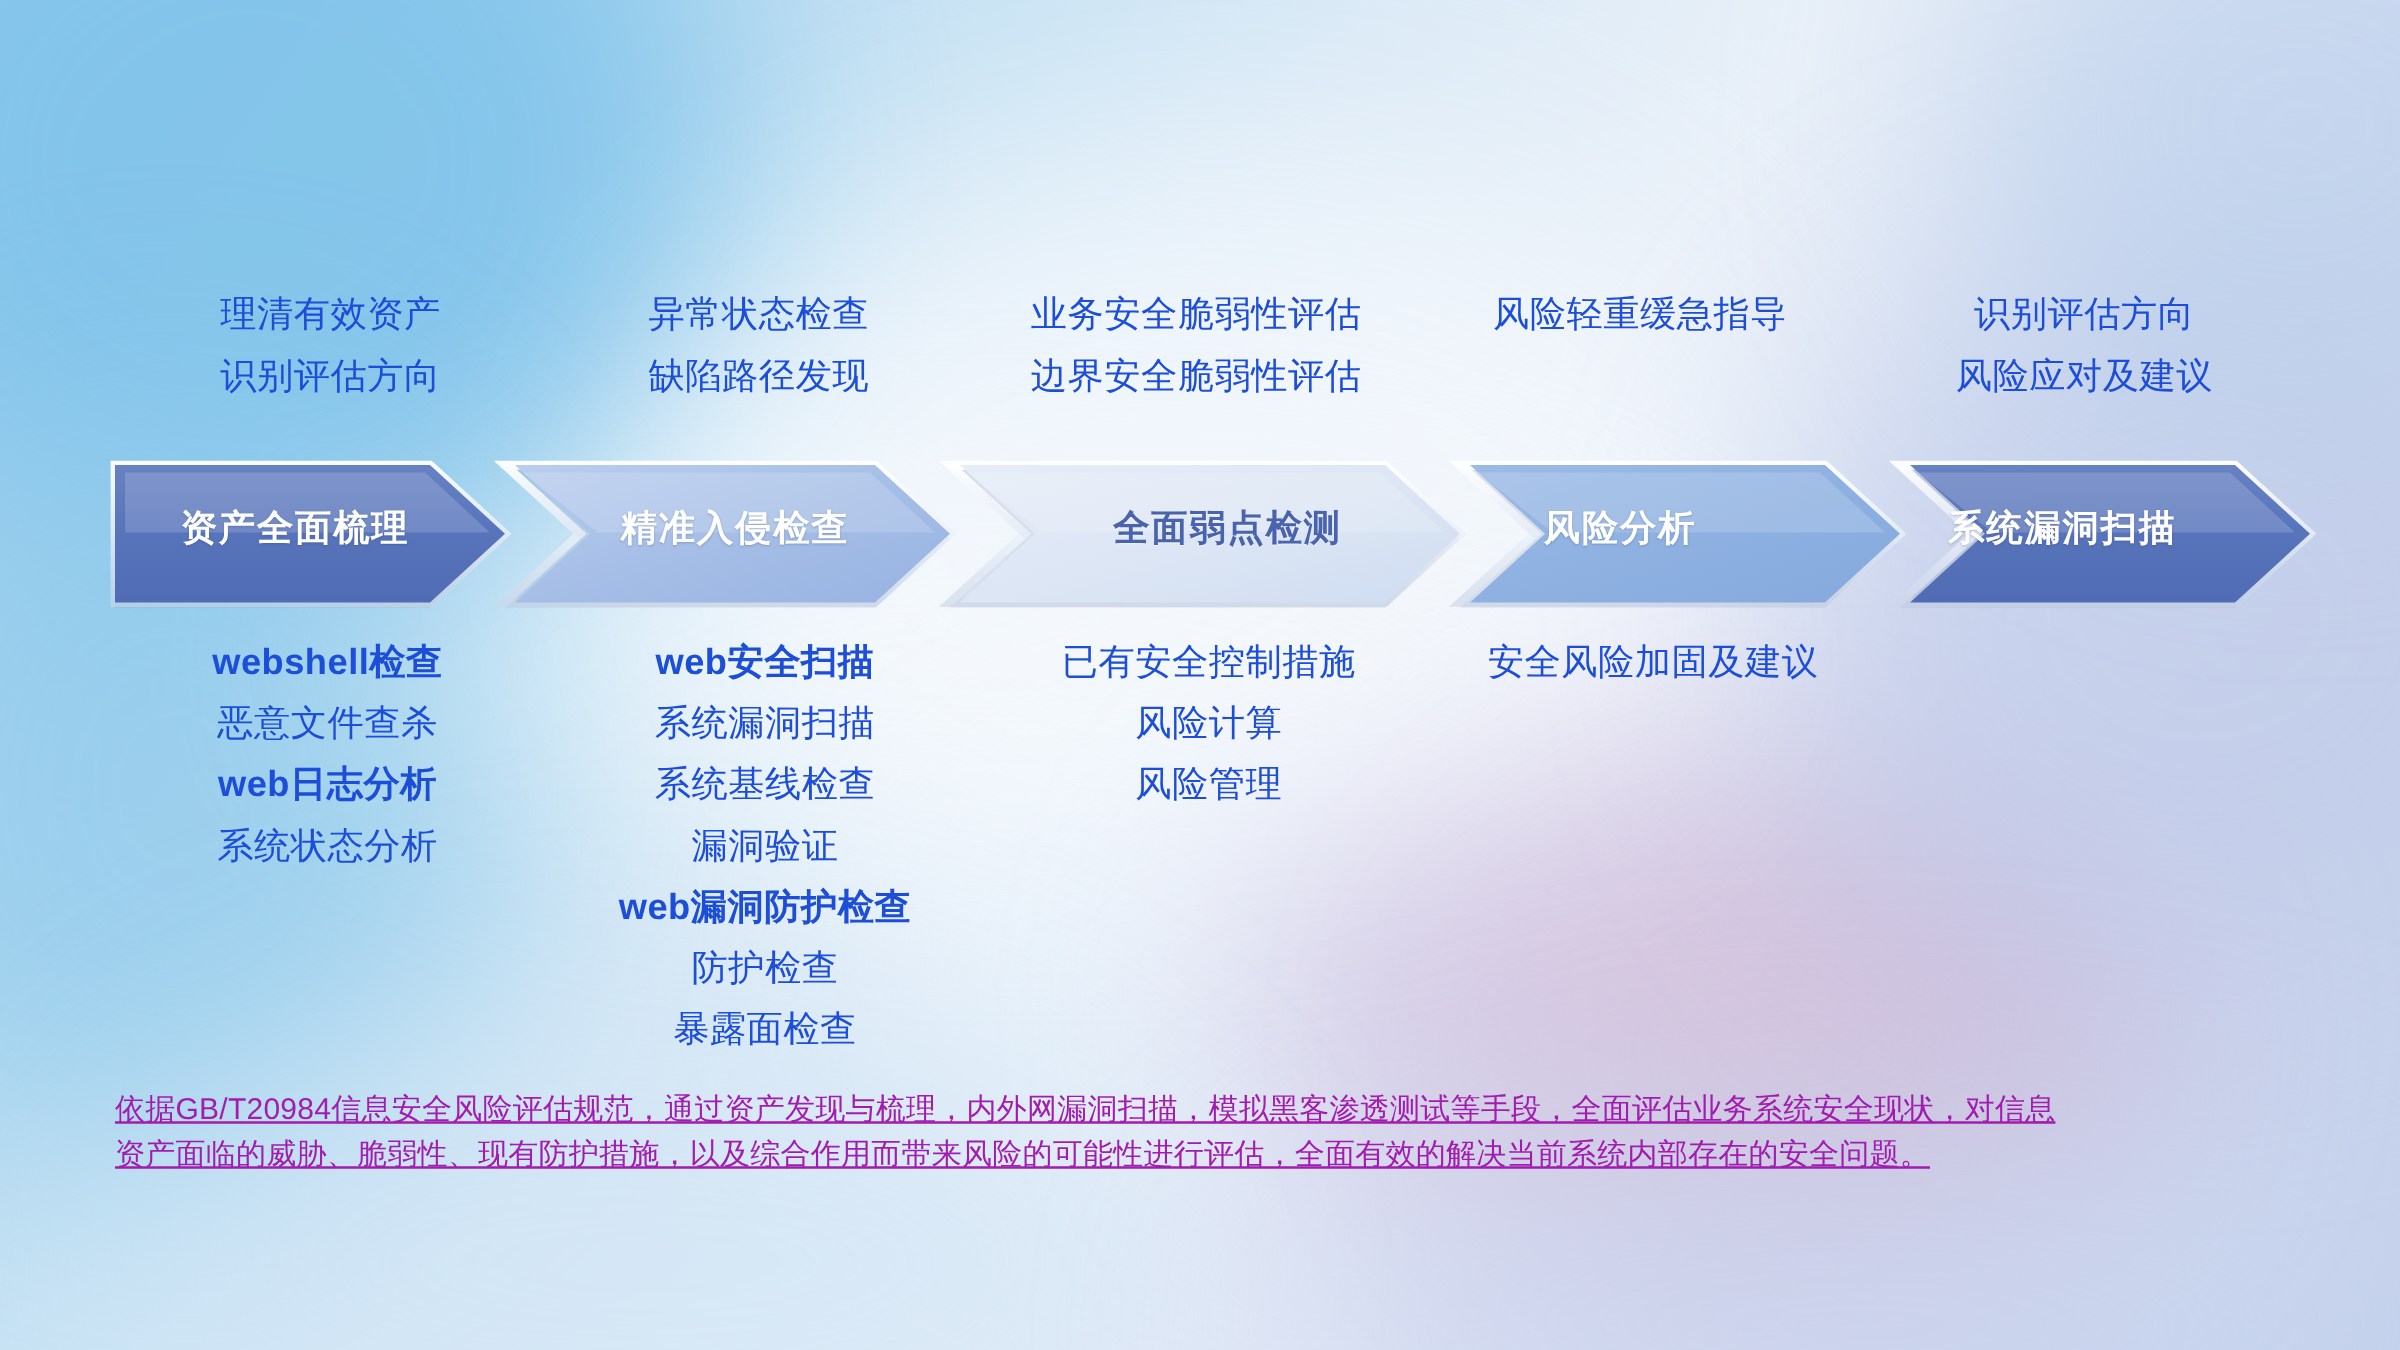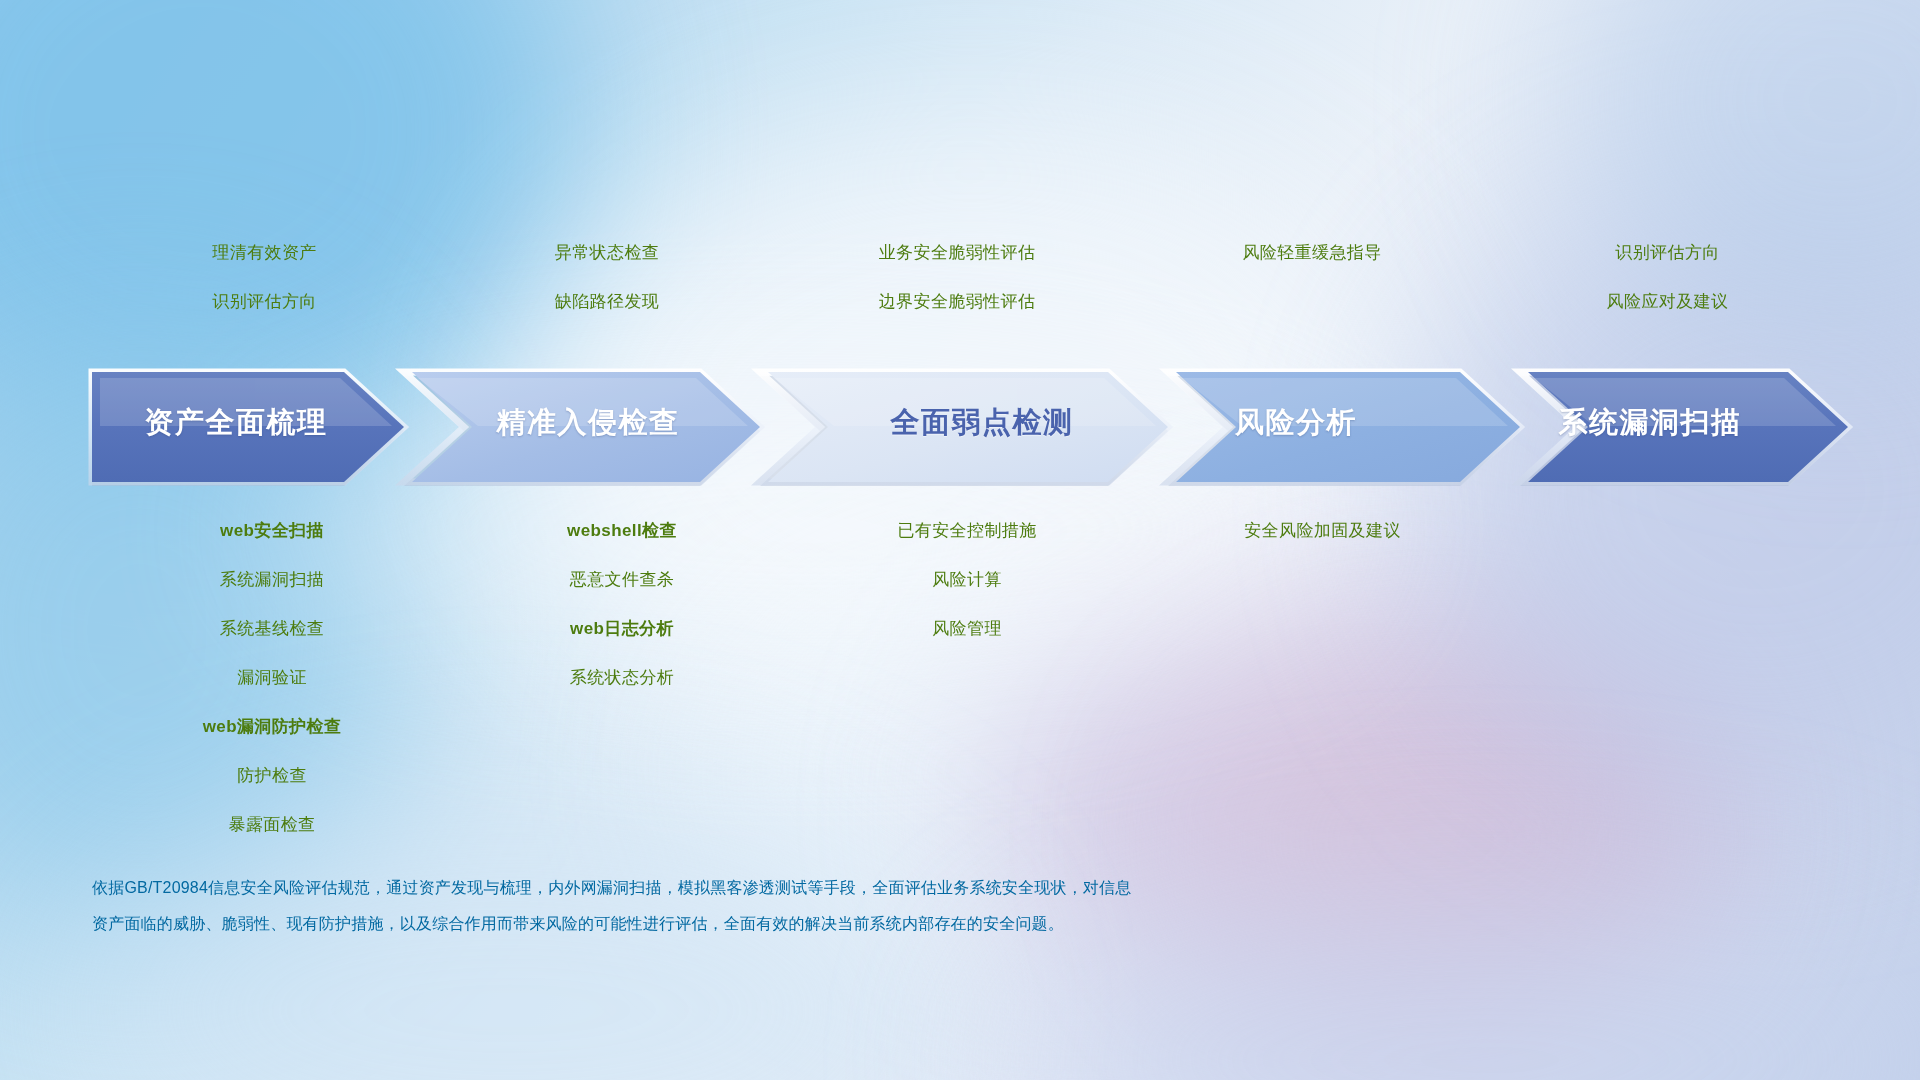--- a/index.html
+++ b/index.html
@@ -64,23 +64,23 @@
     flex-direction: column;
     align-items: center;
   }
   .label-col.c1 { width: 345px; }
   .label-col.c2 { width: 340px; }
   .label-col.c3 { width: 360px; }
   .label-col.c4 { width: 350px; text-align: right; }
   .label-col.c5 { width: 361px; }
 
   .label-line {
-    font-size: 17px;
+    font-size: 29px;
     line-height: 49px;
-    color: #4d7c0f;
+    color: #1d4ed8;
     white-space: nowrap;
     letter-spacing: .4px;
   }
   .label-line.latin-lead { font-weight: 700; }
 
   
   #chevron-band {
     position: absolute;
     left: 0; top: 360px;
     width: 1920px; height: 132px;
@@ -107,24 +107,25 @@
   #chev-label-1 { left = 0; left: 444px;  width: 288px; }
   #chev-label-2 { left: 832px;  width: 300px; }
   #chev-label-3 { left: 1152px; width: 288px; }
   #chev-label-4 { left: 1500px; width: 300px; }
 
   
   #footer {
     position: absolute;
     left: 92px; top: 870px;
     width: 1700px;
-    font-size: 16px;
+    font-size: 24px;
     line-height: 36px;
-    color: #0369a1;
+    color: #a21caf;
     letter-spacing: .2px;
+    text-decoration: underline;
   }
   #footer .fline { white-space: nowrap; }
 </style>
 </head>
 <body>
 
 <div id="bg-root">
   <div class="blob" id="blob-topleft"></div>
   <div class="blob" id="blob-leftmid"></div>
   <div class="blob" id="blob-center"></div>
@@ -229,35 +230,35 @@
     </svg>
   </div>
 
   <div class="chev-label light-txt" id="chev-label-0">资产全面梳理</div>
   <div class="chev-label light-txt" id="chev-label-1">精准入侵检查</div>
   <div class="chev-label dark-txt" id="chev-label-2">全面弱点检测</div>
   <div class="chev-label light-txt" id="chev-label-3">风险分析</div>
   <div class="chev-label light-txt" id="chev-label-4">系统漏洞扫描</div>
 
   <div id="bottom-labels">
+    <div class="label-col c2">
+      <div class="label-line latin-lead">webshell检查</div>
+      <div class="label-line">恶意文件查杀</div>
+      <div class="label-line latin-lead">web日志分析</div>
+      <div class="label-line">系统状态分析</div>
+    </div>
     <div class="label-col c3">
       <div class="label-line latin-lead">web安全扫描</div>
       <div class="label-line">系统漏洞扫描</div>
       <div class="label-line">系统基线检查</div>
       <div class="label-line">漏洞验证</div>
       <div class="label-line latin-lead">web漏洞防护检查</div>
       <div class="label-line">防护检查</div>
       <div class="label-line">暴露面检查</div>
     </div>
-    <div class="label-col c2">
-      <div class="label-line latin-lead">webshell检查</div>
-      <div class="label-line">恶意文件查杀</div>
-      <div class="label-line latin-lead">web日志分析</div>
-      <div class="label-line">系统状态分析</div>
-    </div>
     <div class="label-col c4">
       <div class="label-line">已有安全控制措施</div>
       <div class="label-line">风险计算</div>
       <div class="label-line">风险管理</div>
     </div>
     <div class="label-col c5">
       <div class="label-line">安全风险加固及建议</div>
     </div>
   </div>
 

